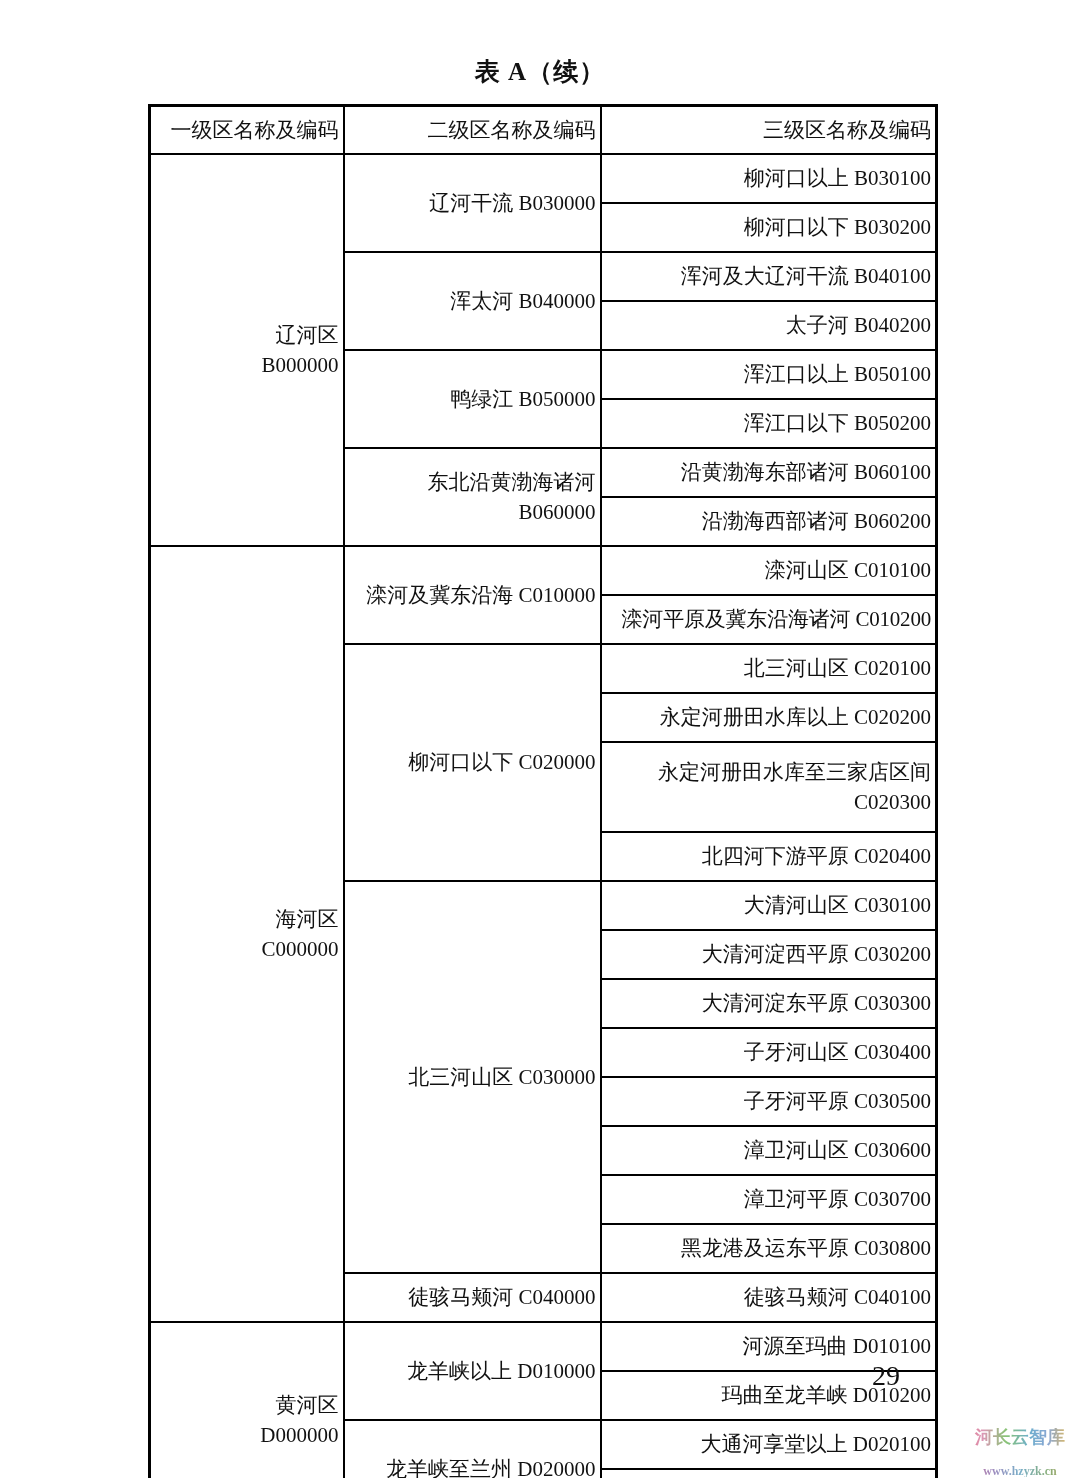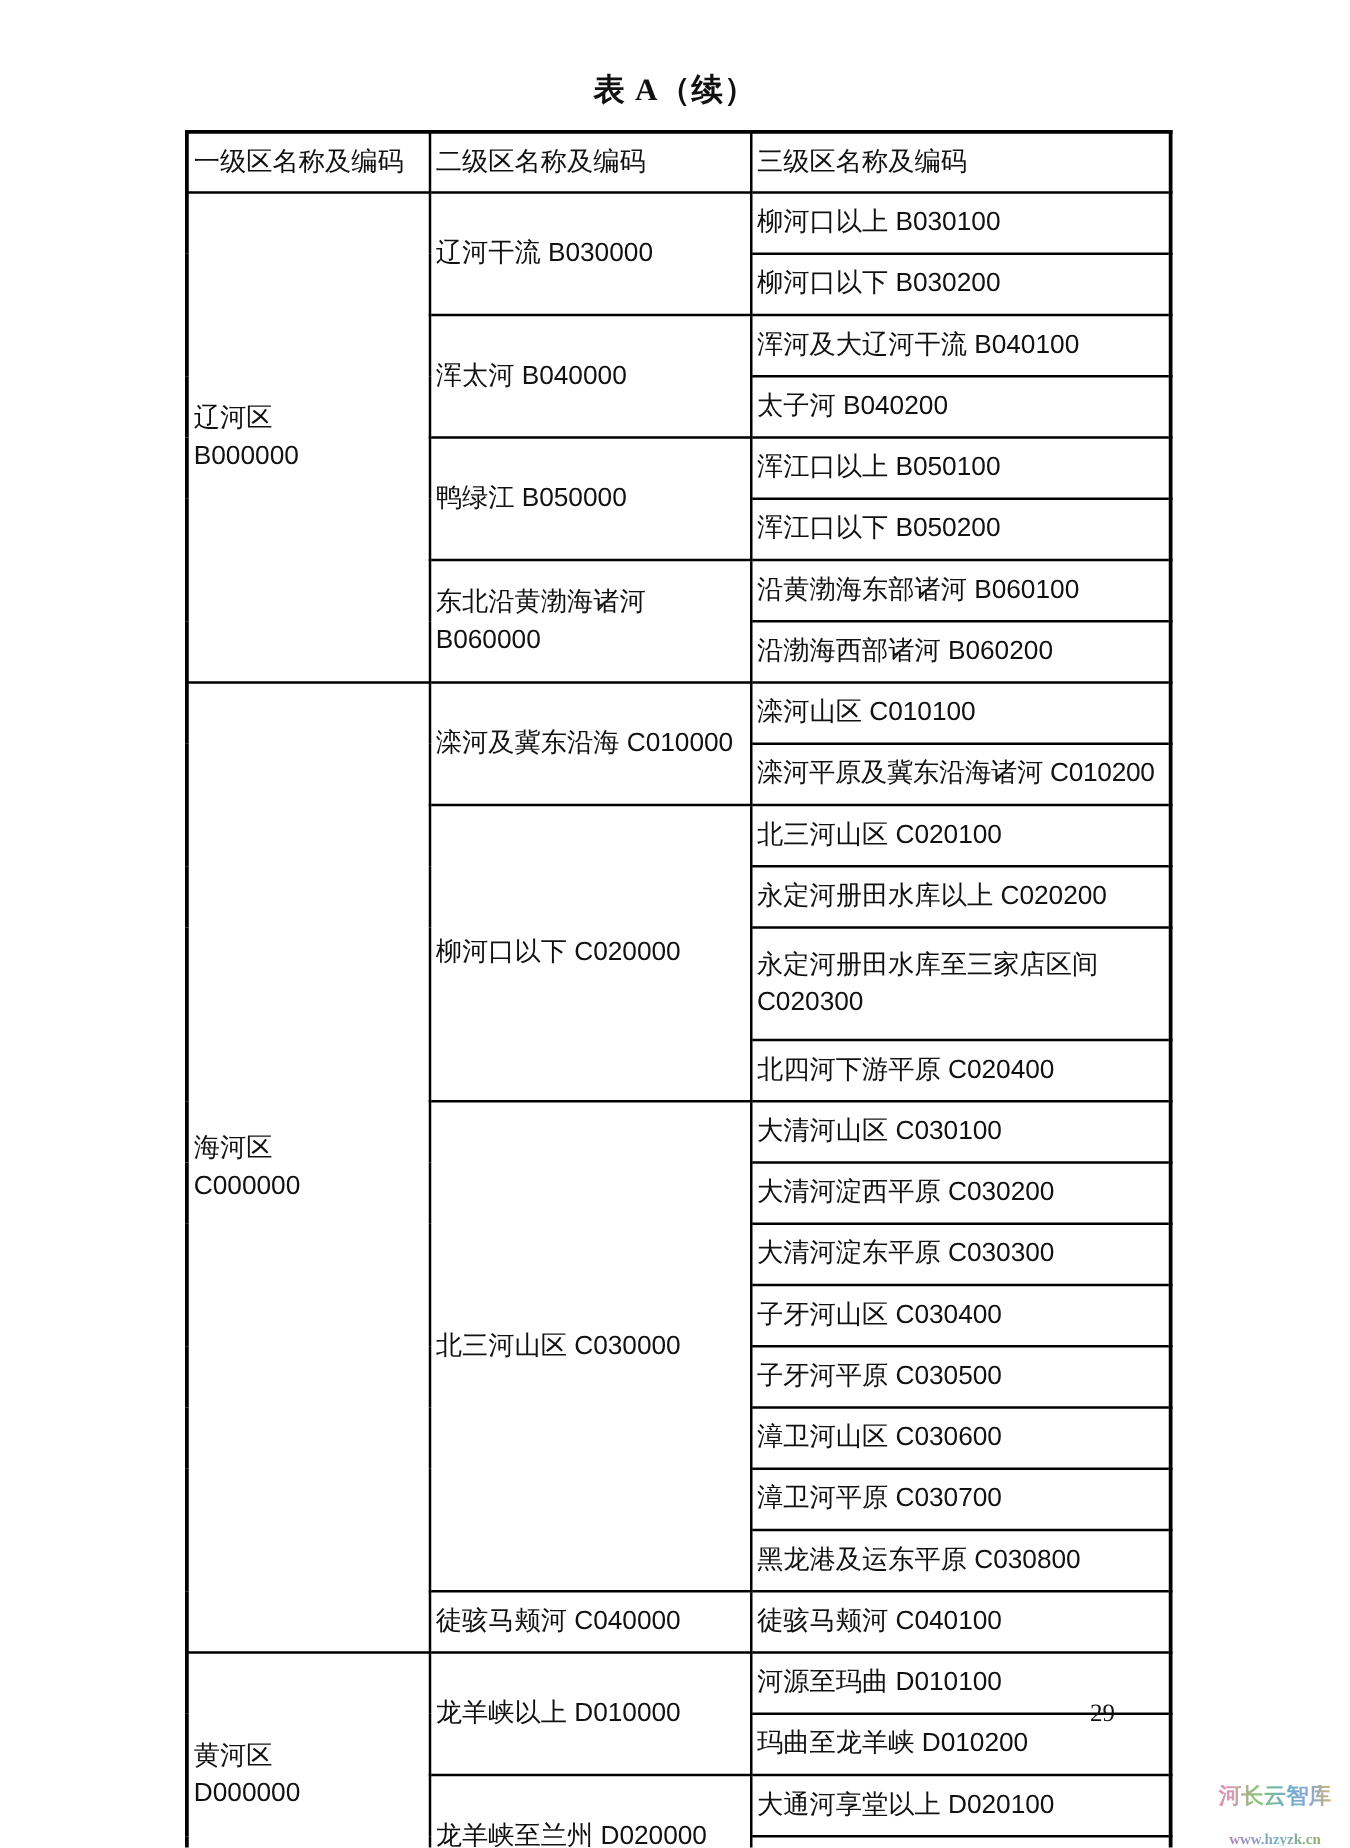--- a/index.html
+++ b/index.html
@@ -41,26 +41,26 @@
     table-layout: fixed;
     width: 787px;
     background: #fff;
   }
   table.reg col.c1 { width: 194px; }
   table.reg col.c2 { width: 257px; }
   table.reg col.c3 { width: 336px; }
 
   table.reg td {
     border: 2px solid #000;
-    text-align: left;
+    text-align: right;
     vertical-align: middle;
     font-size: 21px;
     line-height: 1.45;
     padding: 3px 4px;
-    font-family: Liberation Sans, sans-serif;
+    font-family: Liberation Serif, serif;
   }
   
   table.reg {
     border: 3px solid #000;
   }
 
   td.hdr {
     height: 40px;
     font-size: 21px;
   }
@@ -82,21 +82,21 @@
     font-size: 19.5px;
     letter-spacing: -0.2px;
   }
   .cellline { display: block; }
 
   
   .page-number {
     position: absolute;
     left: 872px;
     top: 1360px;
-    font-size: 20px;
+    font-size: 28px;
     font-family: "Liberation Serif", "DejaVu Serif", serif;
     color: #111;
   }
 
   
   .watermark {
     position: absolute;
     left: 962px;
     top: 1428px;
     width: 116px;

